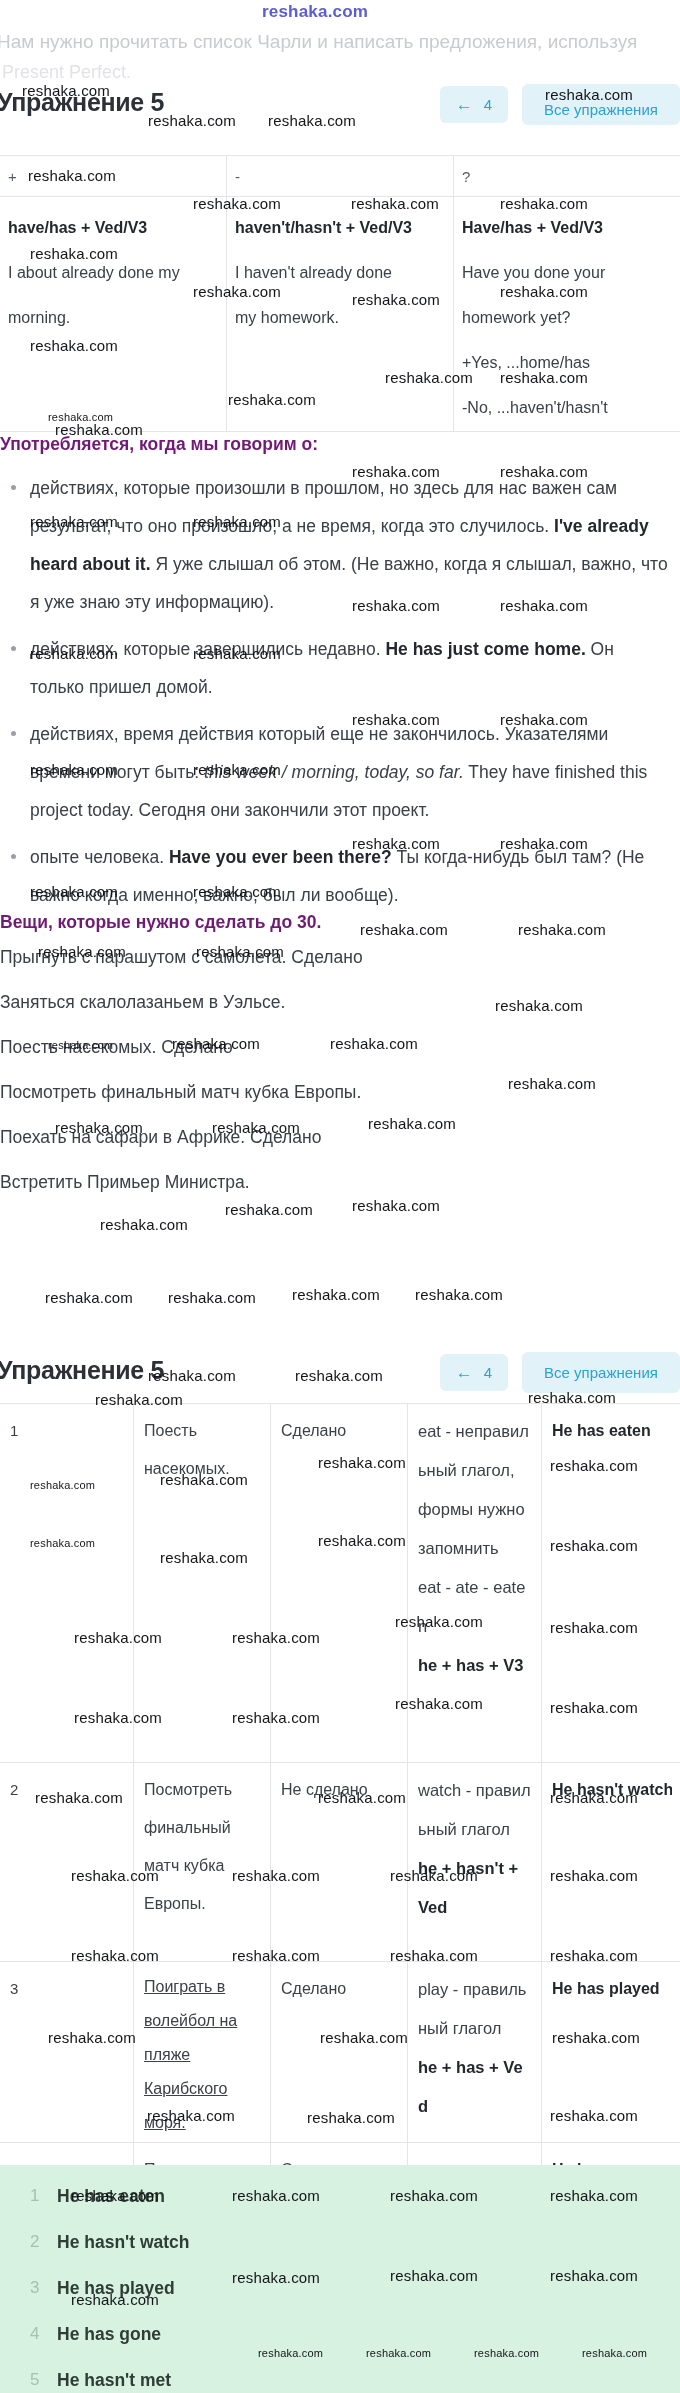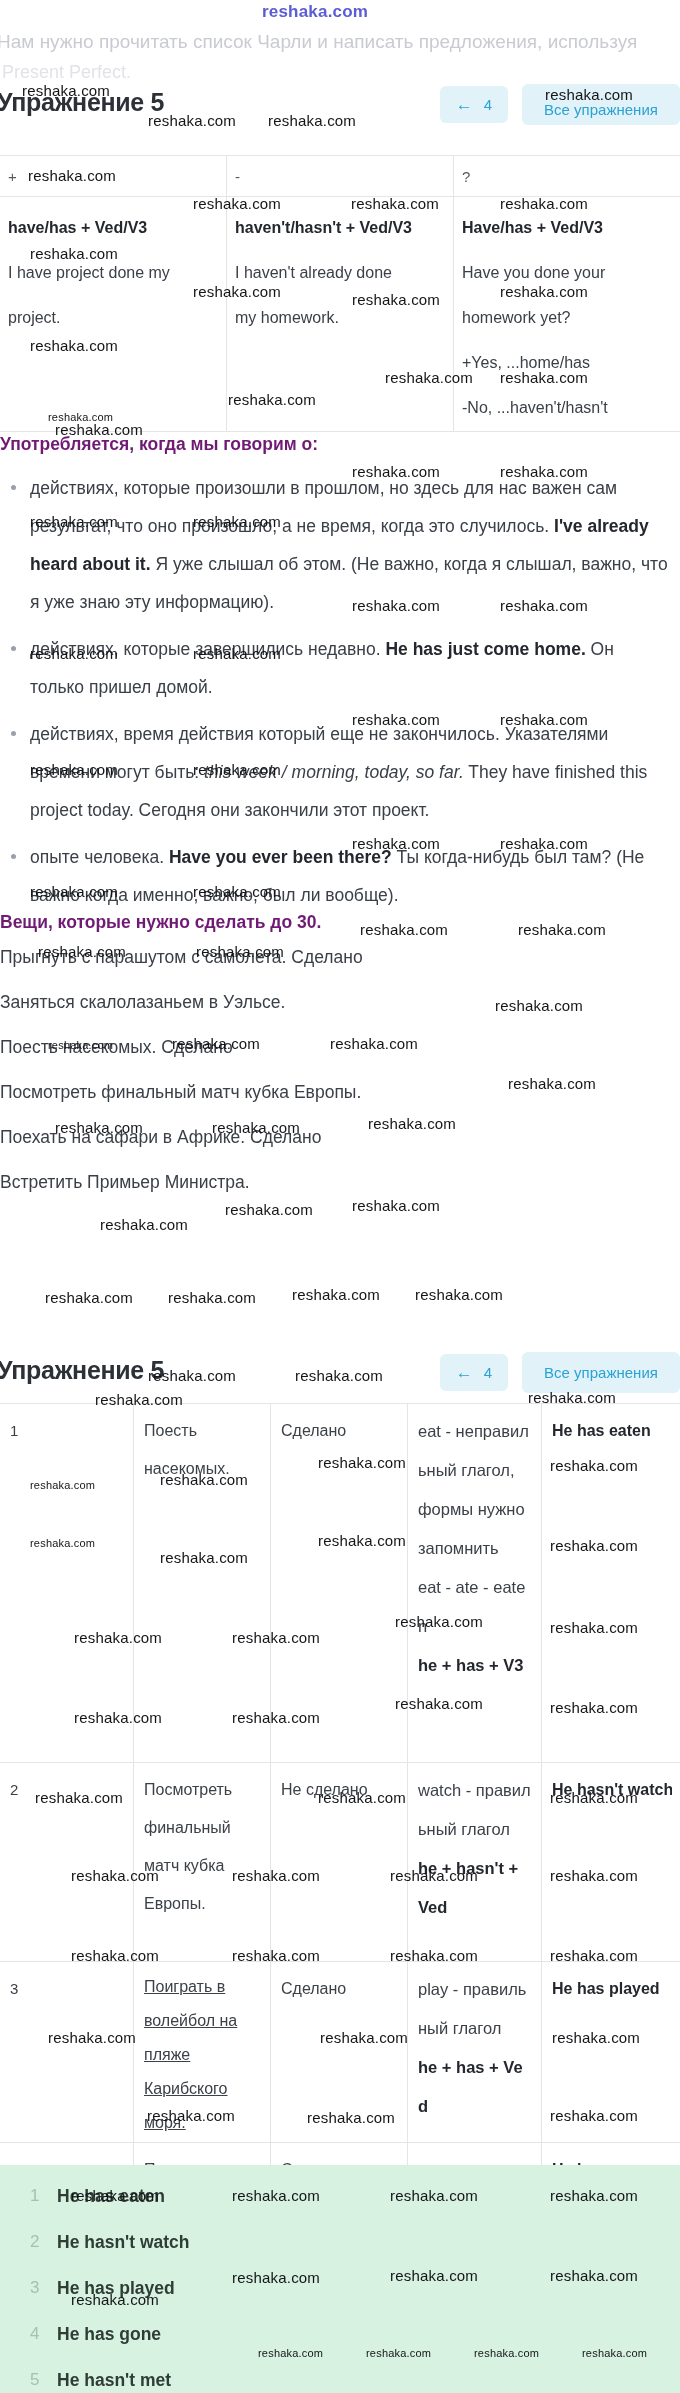--- a/index.html
+++ b/index.html
@@ -87,22 +87,22 @@
       </colgroup>
     <tbody>
       <tr>
           <td class="t1sign">+</td>
           <td class="t1sign">-</td>
           <td class="t1sign">?</td>
         </tr>
       <tr>
           <td class="t1cell">
             <div class="f">have/has + Ved/V3</div>
-            <div>I have project done my</div>
-            <div>project.</div>
+            <div>I about already done my</div>
+            <div>morning.</div>
           </td>
           <td class="t1cell">
             <div class="f">haven't/hasn't + Ved/V3</div>
             <div>I haven't already done</div>
             <div>my homework.</div>
           </td>
           <td class="t1cell">
             <div class="f">Have/has + Ved/V3</div>
             <div>Have you done your</div>
             <div>homework yet?</div>

